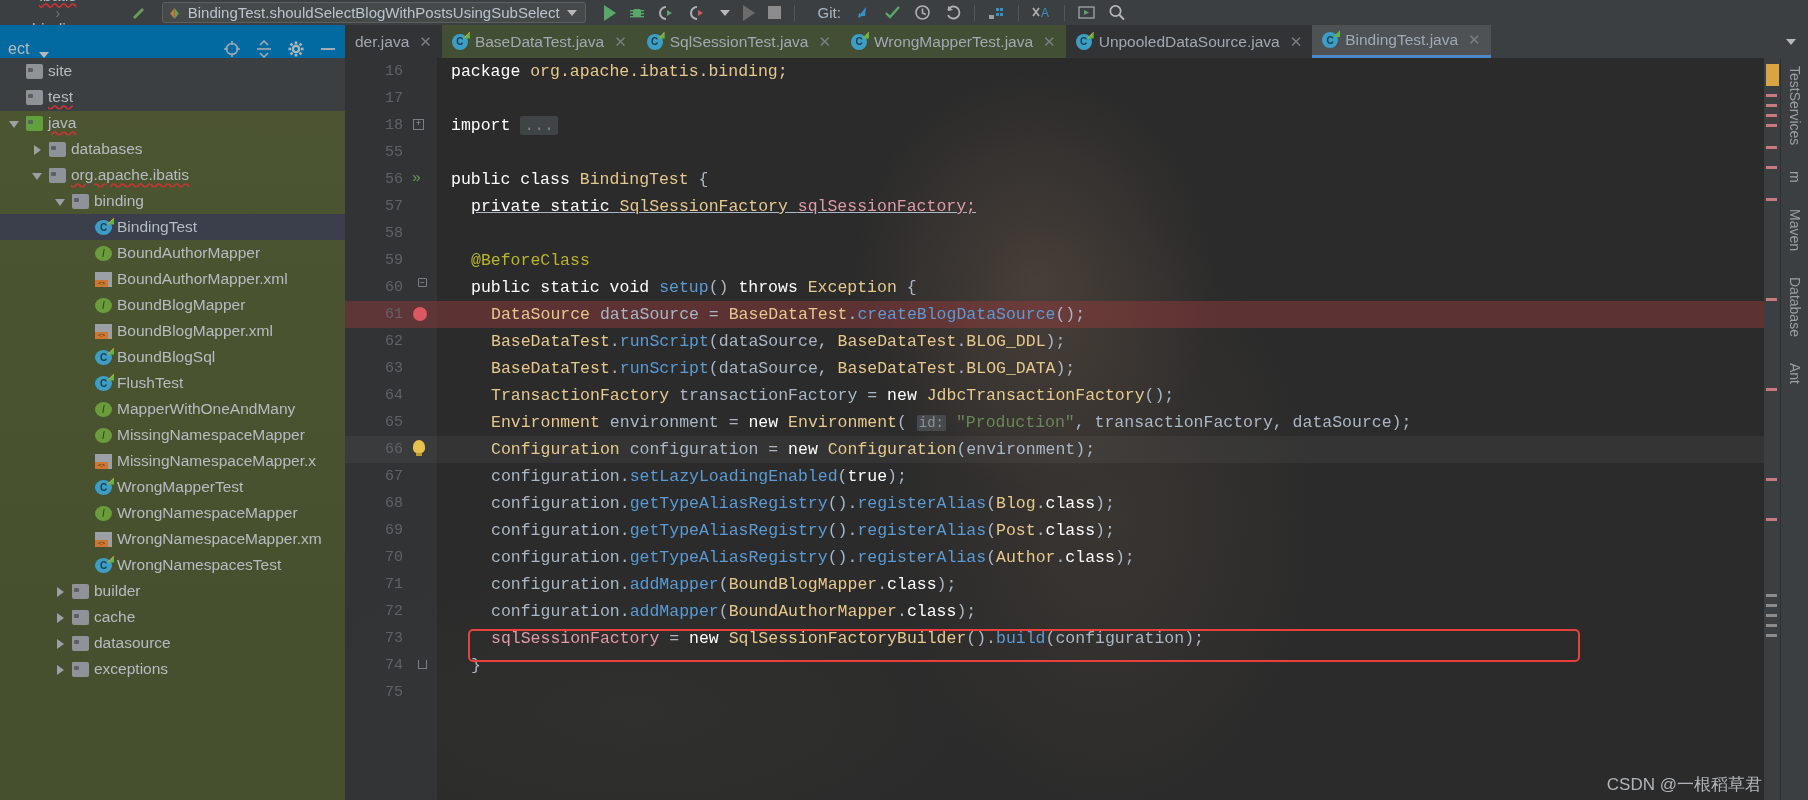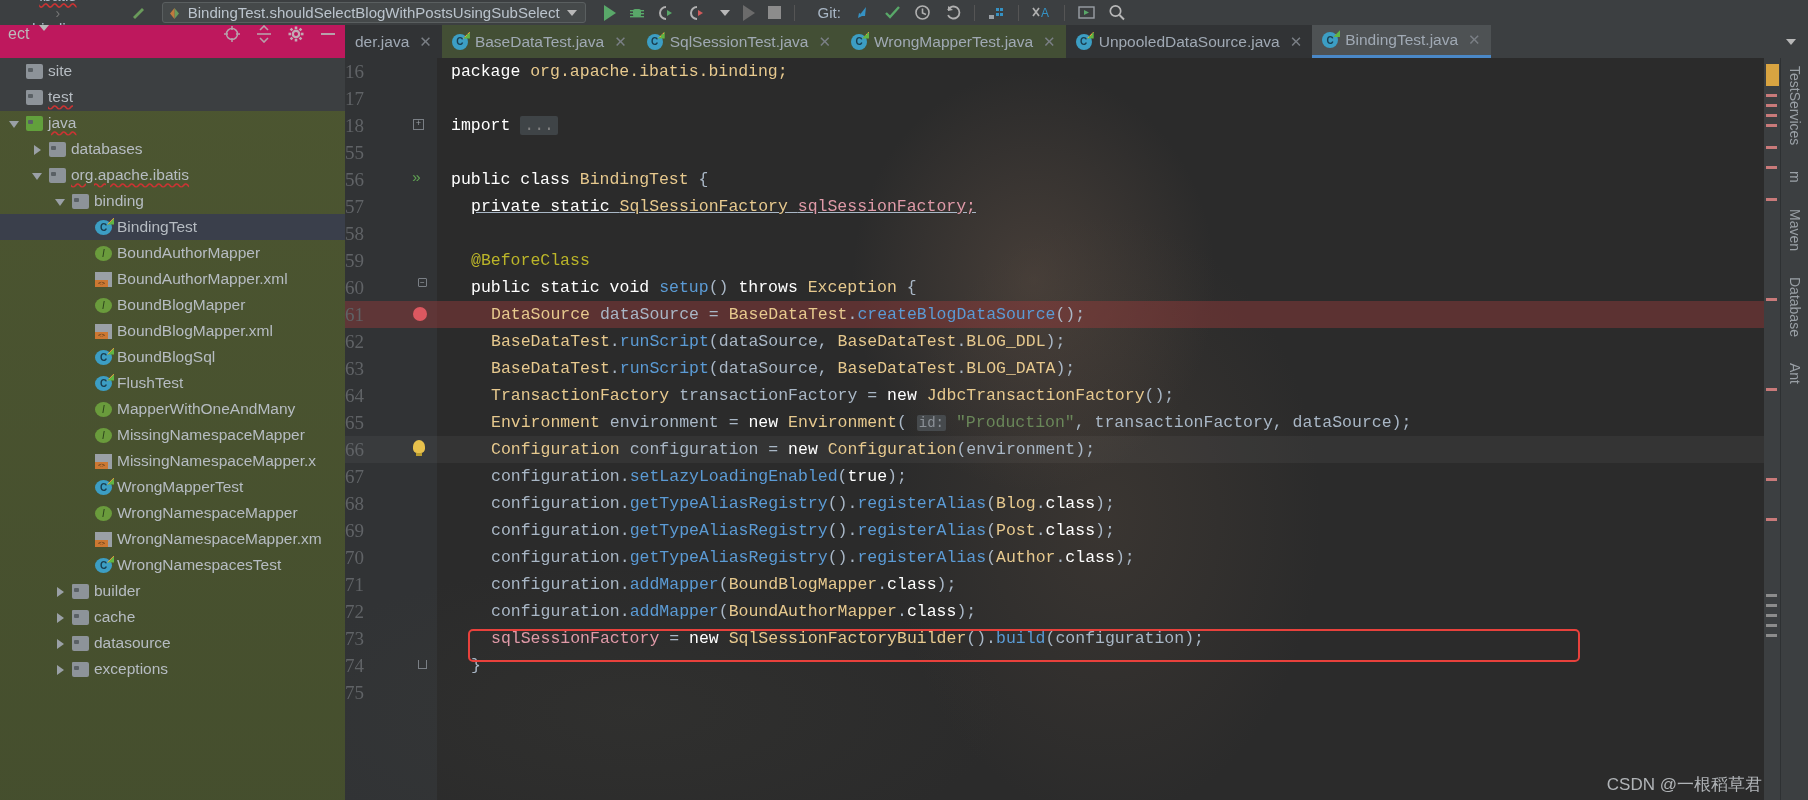--- a/index.html
+++ b/index.html
@@ -89,22 +89,22 @@
     background:#45494a;border:1px solid #5a5f60;border-radius:3px;
     height:21px;padding:0 8px 0 5px; margin-left:16px;
     color:#bbc4cd; font-size:15px; white-space:nowrap;
   }
   .arrow-dn { width:0;height:0;border-left:5px solid transparent;border-right:5px solid transparent;border-top:6px solid #b8b8b8; }
 
   
   .row2 { height: 33px; flex: 0 0 33px; display: flex; }
 
   .proj-head {
-    width: 345px; flex: none; background: #be185d;
-    display: flex; align-items: flex-start; padding: 0 8px;
+    width: 345px; flex: none; background: #0369a1;
+    display: flex; align-items: flex-end; padding: 0 8px;
     gap: 10px;
   }
   .proj-title { color:#bbbbbb; font-size:16px; }
   .ph-icons { margin-left:auto; display:flex; align-items:center; gap:14px; }
   .tbico { width:18px;height:18px;position:relative;opacity:.85; }
 
   .tabs {
     flex: 1; background: #3c3f41;
     display: flex; align-items: stretch; overflow: hidden;
     position: relative;
@@ -176,22 +176,22 @@
   .code-area {
     position:absolute; left:0; top:0; right:0; bottom:0;
     font-family: "Liberation Mono", monospace;
     font-size: 16.5px;
   }
   .ln {
     position:relative; height:27px; display:flex; align-items:center;
     white-space:pre;
   }
   .ln .num {
-    width: 62px; text-align:left; color:#606366; flex:none;
-    padding-right:4px; font-size:19px;font-family:Liberation Serif, serif;
+    width: 62px; text-align:right; color:#606366; flex:none;
+    padding-right:4px; font-size:15px;
   }
   .ln .marks { width: 30px; flex:none; position:relative; height:100%; }
   .ln .txt { padding-left:14px; color:#a9b7c6; }
   .ln.hl { background: rgba(160,60,60,0.42); }
   .ln.hl2 { background: rgba(255,255,255,0.045); }
 
   .fold-plus {
     position:absolute; left:6px; top:7px; width:11px; height:11px;
     border:1px solid #7a7f85; color:#9aa0a6; font-size:9px; line-height:9px;
     text-align:center;

